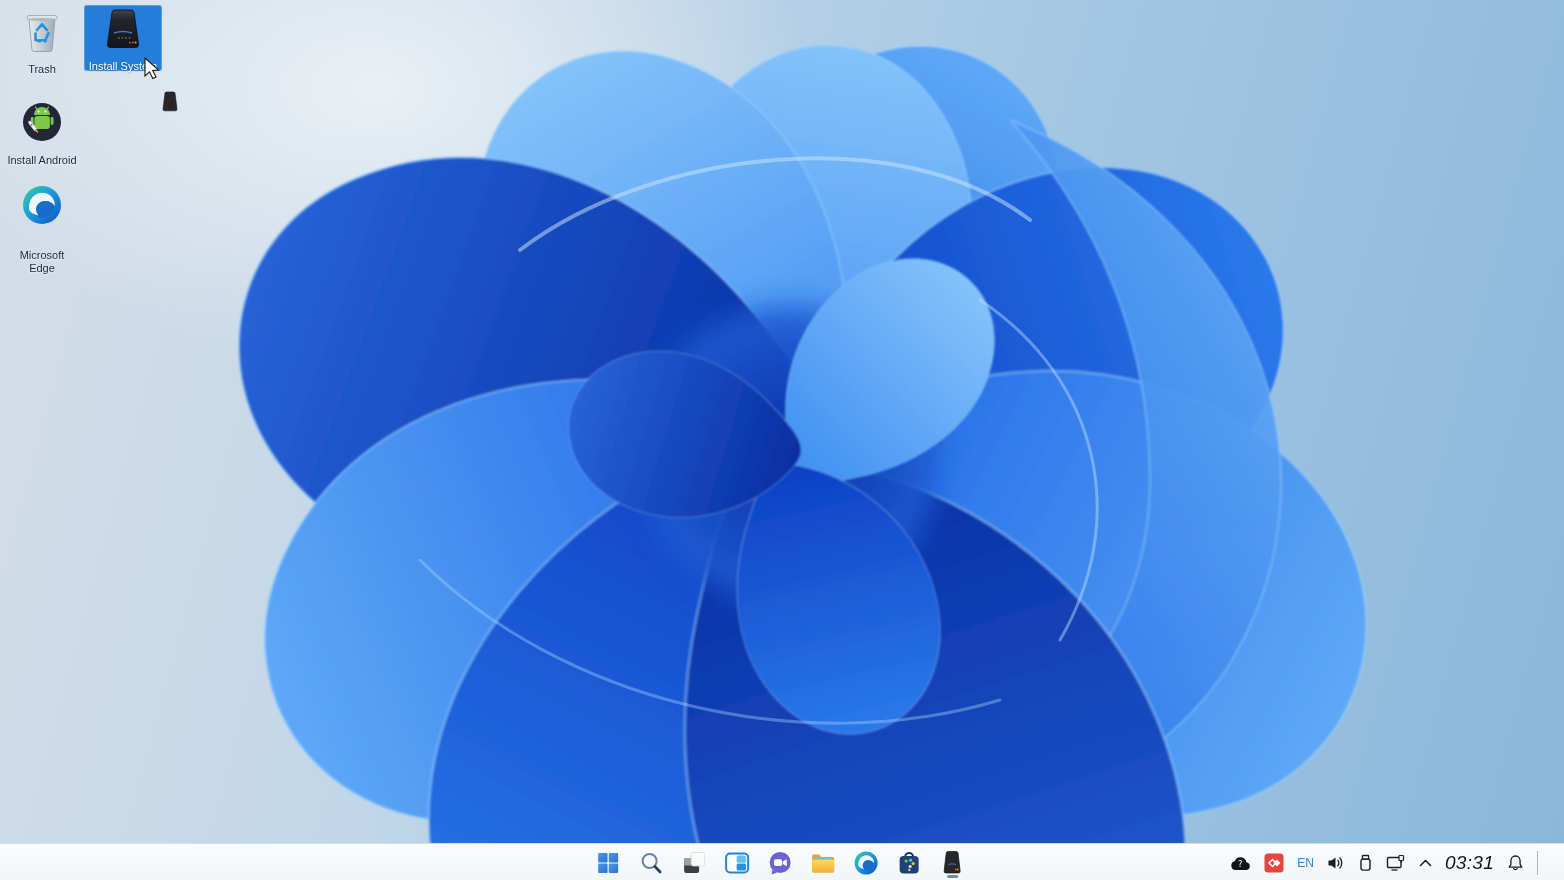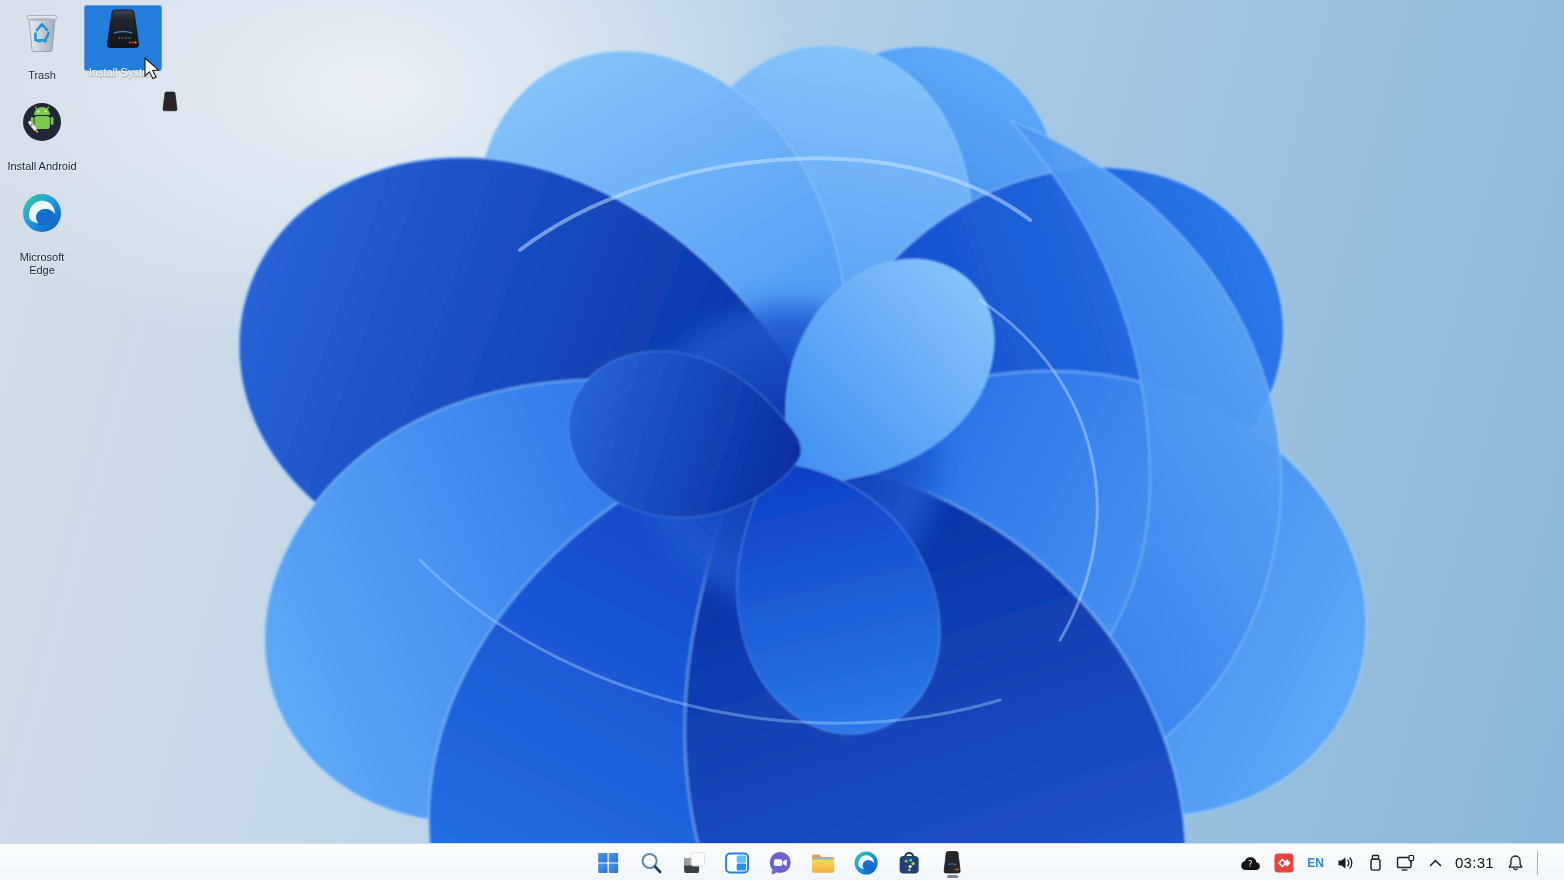--- a/index.html
+++ b/index.html
@@ -8,36 +8,36 @@
     background:
       radial-gradient(620px 400px at 24% 10%, rgba(240,244,247,.85), rgba(240,244,247,0) 70%),
       linear-gradient(105deg,#d6dee7 0%,#c3d7e9 30%,#a3c6e2 62%,#8ab7da 100%);
     overflow:hidden;}
   svg.wallpaper{position:absolute;left:0;top:0;pointer-events:none;}
 
   
   .dicon{position:absolute;display:flex;flex-direction:column;align-items:center;
     text-align:center;border-radius:3px;padding-top:3px;box-sizing:border-box;cursor:default;}
   .dicon .img{height:44px;display:flex;align-items:center;justify-content:center;}
-  .dicon .lbl{font-size:11px;line-height:13px;color:#16283a;margin-top:16px;
+  .dicon .lbl{font-size:11px;line-height:13px;color:#16283a;margin-top:10px;
     text-shadow:0 1px 2px rgba(255,255,255,.75);max-width:72px;}
   .dicon.selected{background:rgba(24,119,218,.95);box-shadow:0 0 0 1px rgba(255,255,255,.25) inset;}
   .dicon.selected .lbl{color:#fff;text-shadow:0 1px 2px rgba(0,0,0,.45);}
 
   
   .taskbar{position:absolute;left:0;bottom:0;width:1564px;height:37px;
     background:linear-gradient(#fbfdfe,#f1f6fa);border-top:1px solid #cfe0ec;box-sizing:border-box;}
   .tb-center{position:absolute;left:50%;top:0;transform:translateX(-50.5%);height:37px;
     display:flex;align-items:center;gap:15px;}
   .tbi{width:28px;height:30px;display:flex;flex-direction:column;align-items:center;
     justify-content:center;border-radius:5px;position:relative;}
   .run-dot{position:absolute;bottom:0px;width:11px;height:3px;border-radius:2px;background:#7d8590;}
   .tray{position:absolute;right:8px;top:0;height:37px;display:flex;align-items:center;gap:13px;}
-  .lang{font-size:12px;font-weight:bold;color:#2e86d8;}
-  .clock{font-size:15px;color:#141414;letter-spacing:.3px;}
+  .lang{font-size:12px;font-weight:normal;color:#2e86d8;}
+  .clock{font-size:19px;color:#141414;letter-spacing:.3px;font-style:italic;}
   .sep{width:1px;height:24px;background:#aab2ba;}
   .edge-sliver{width:5px;height:37px;}
 </style>
 </head>
 <body>
 
 <div class="desktop">
 
   <svg class="wallpaper" width="1564" height="880" viewBox="0 0 1564 880" xmlns="http://www.w3.org/2000/svg" xmlns:xlink="http://www.w3.org/1999/xlink">
     <defs>
@@ -169,21 +169,21 @@
         <g transform="rotate(-38 14 28)">
           <path d="M12.5 20 Q14 16 15.5 20 L15.5 29 L12.5 29 Z" fill="#f2f4f7" stroke="#c2c8cf" stroke-width="0.5"></path>
           <circle cx="14" cy="22.5" r="1" fill="#e24a3a"></circle>
           <polygon points="12.6,29.5 15.4,29.5 14,33.5" fill="#f5a623"></polygon>
         </g>
       </svg>
     </div>
     <div class="lbl">Install Android</div>
   </div>
 
-  <div class="dicon" style="left:4px;top:188px;width:76px;">
+  <div class="dicon" style="left:4px;top:180px;width:76px;gap:12px;">
     <div class="img">
       <svg width="42" height="42" viewBox="0 0 42 42">
         <defs>
           <linearGradient id="edgeBig" x1="0" y1="0" x2="1" y2="1">
             <stop offset="0" stop-color="#35d493"></stop>
               <stop offset=".45" stop-color="#1e9be0"></stop>
               <stop offset="1" stop-color="#0b50c0"></stop>
           </linearGradient>
         </defs>
         <circle cx="21" cy="21" r="19" fill="url(#edgeBig)"></circle>

